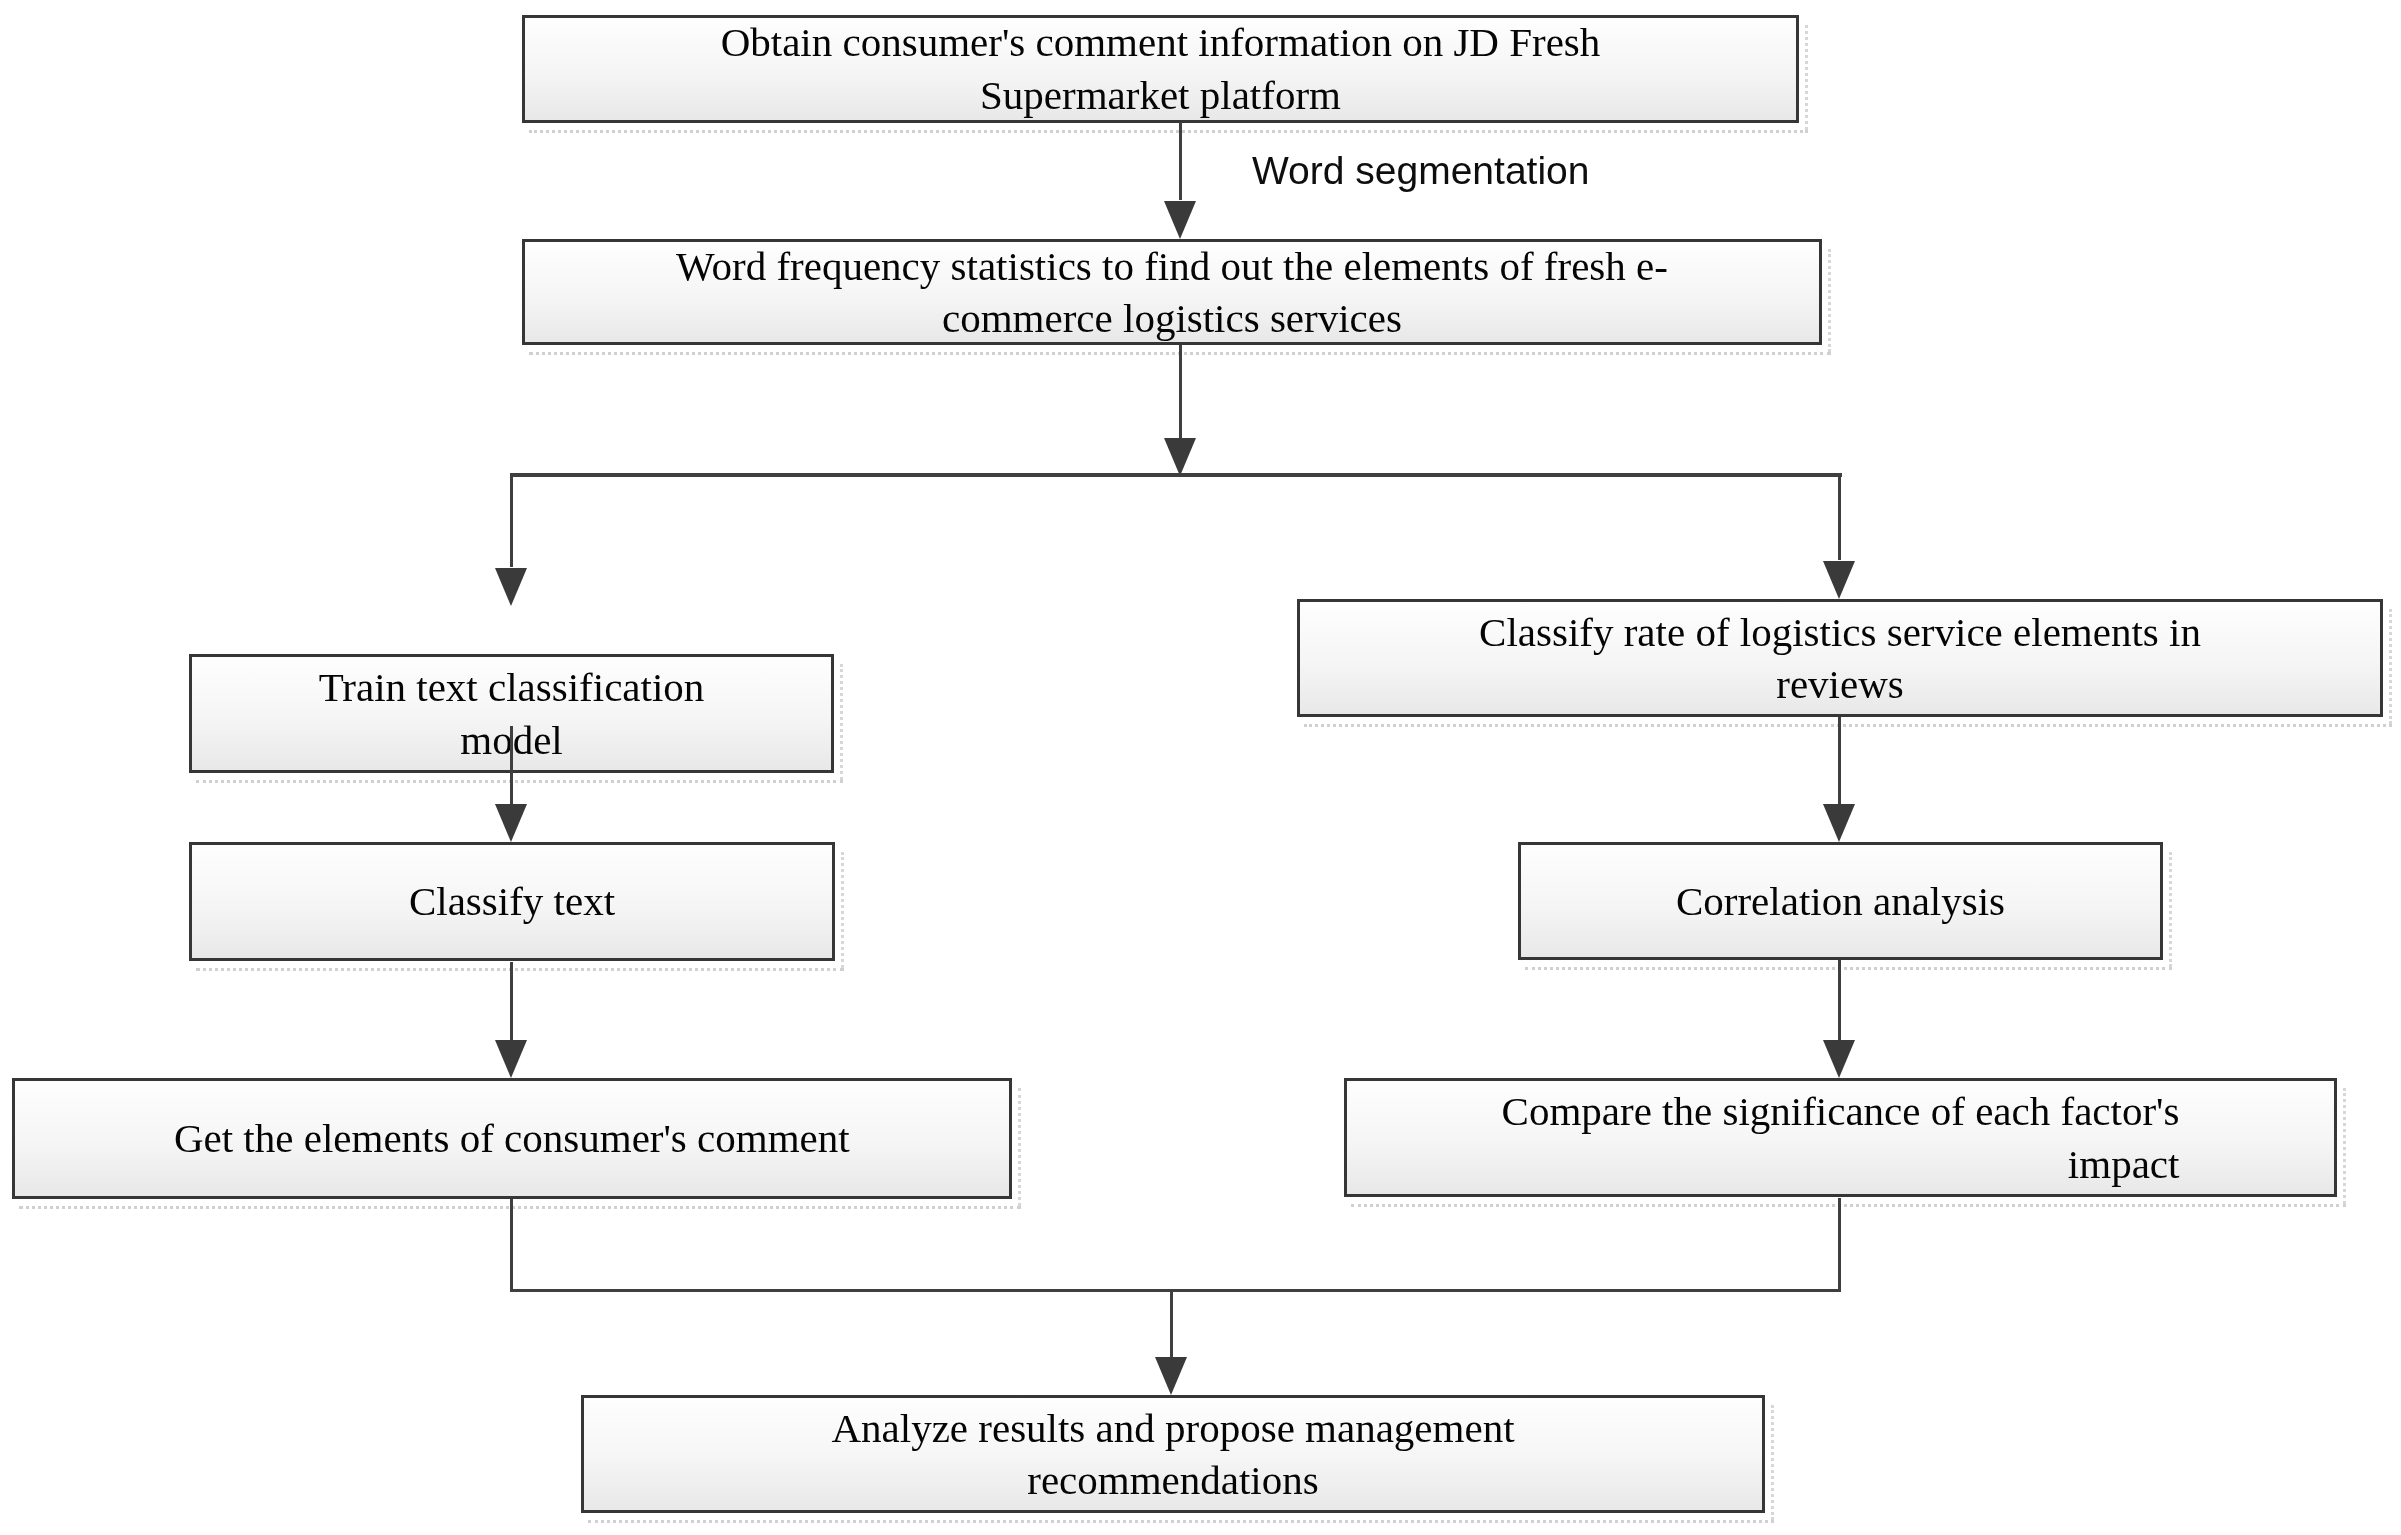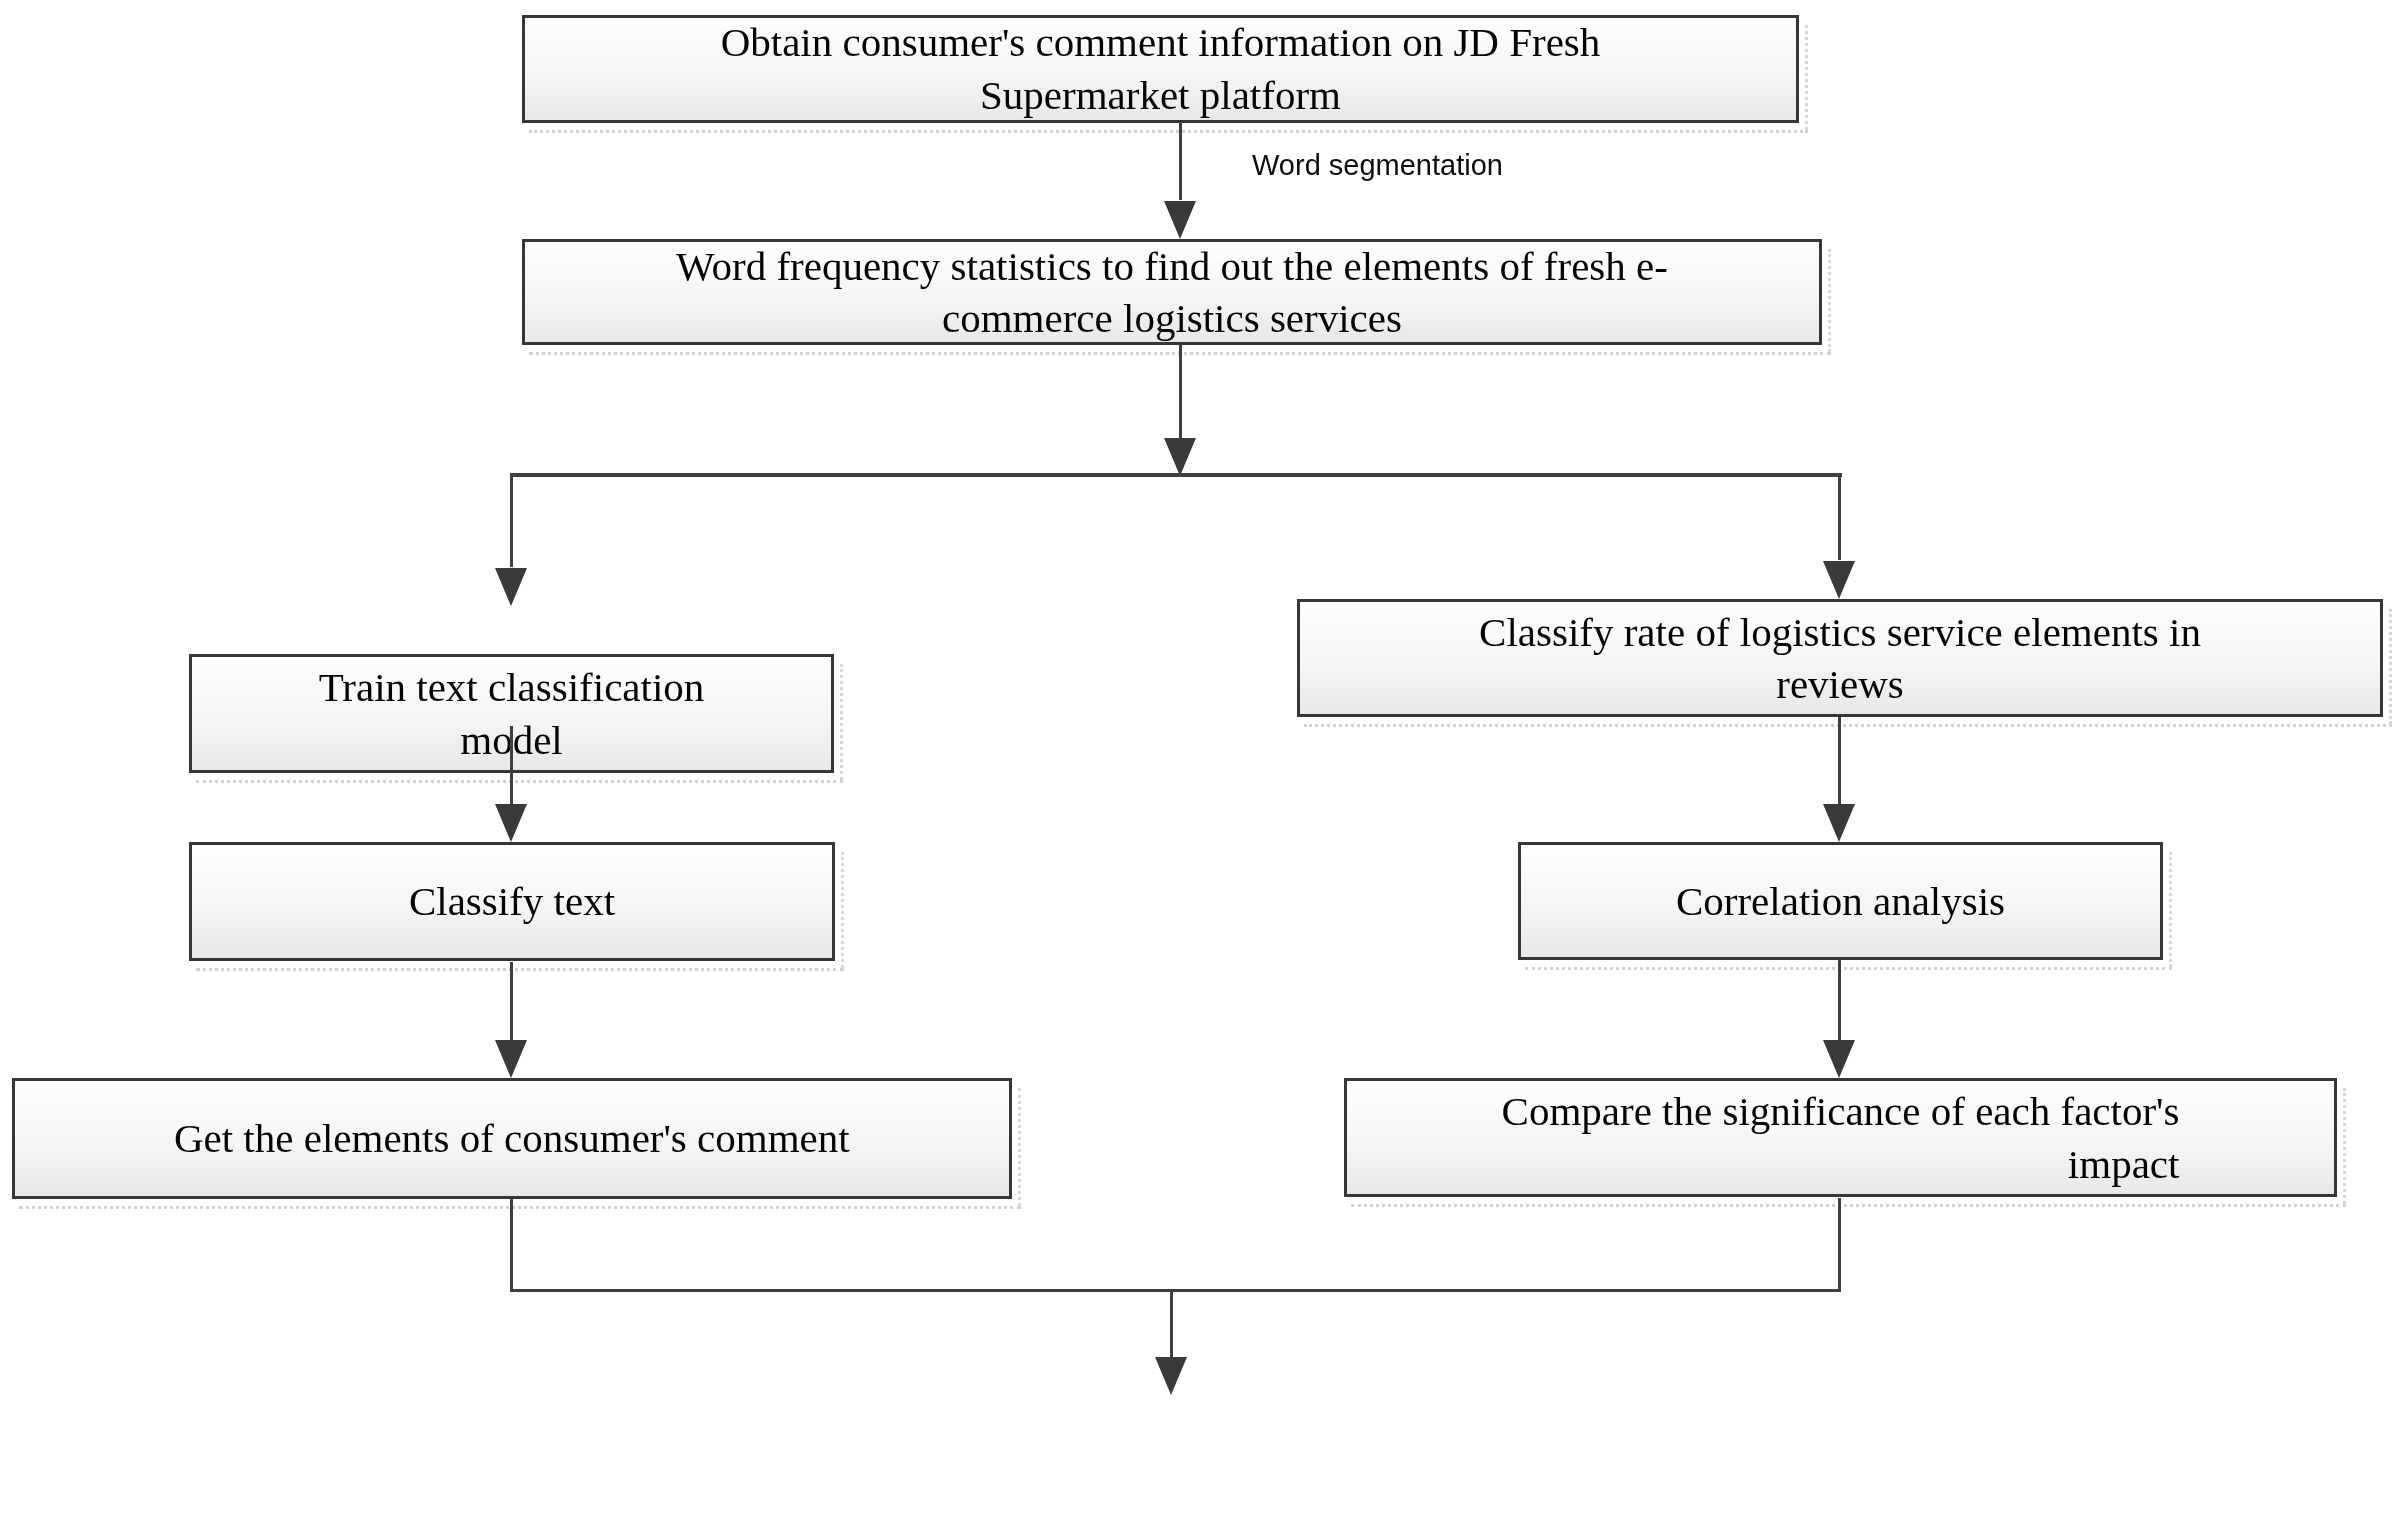--- a/index.html
+++ b/index.html
@@ -27,21 +27,21 @@
   .node-text { white-space:pre-line; }
   .vline { position:absolute; width:3px; background:#3f3f3f; }
   .hline { position:absolute; background:#3f3f3f; }
   .arrowhead {
     position:absolute; width:0; height:0;
     border-left:16px solid transparent; border-right:16px solid transparent;
     border-top:38px solid #3a3a3a;
   }
   .edge-label {
     position:absolute; font-family:"Liberation Sans", sans-serif;
-    font-size:29px; color:#0e0e0e; white-space:nowrap;
+    font-size:39px; color:#0e0e0e; white-space:nowrap;
   }
 
   
   #n-obtain      { left:522px;  top:14.8px;   width:1277px; height:108px; }
   #n-wordfreq    { left:522px;  top:239px;  width:1300px; height:106px; }
   #n-train       { left:189px;  top:606px;  width:645px;  height:119px;margin-top:48px; }
   #n-emotional   { left:1297px; top:599px;  width:1086px; height:118px; }
   #n-classify    { left:189px;  top:842px; width:646px;  height:119px; }
   #n-correlation { left:1518px; top:842px; width:645px;  height:118px; }
   #n-get         { left:11.8px;   top:1078px; width:1000px; height:121px; }
@@ -132,15 +132,19 @@
     <span class="node-text">Compare the significance of each factor's
 impact</span>
   </div>
 
   <div class="vline" id="m-left"></div>
   <div class="vline" id="m-right"></div>
   <div class="hline" id="merge-h"></div>
   <div class="vline" id="e9-line"></div>
   <div class="arrowhead" id="e9-head"></div>
 
+  <div class="node" id="n-analyze">
+    <span class="node-text">Analyze results and propose management
+recommendations</span>
+  </div>
 
 </div>
 
 
 </body></html>

